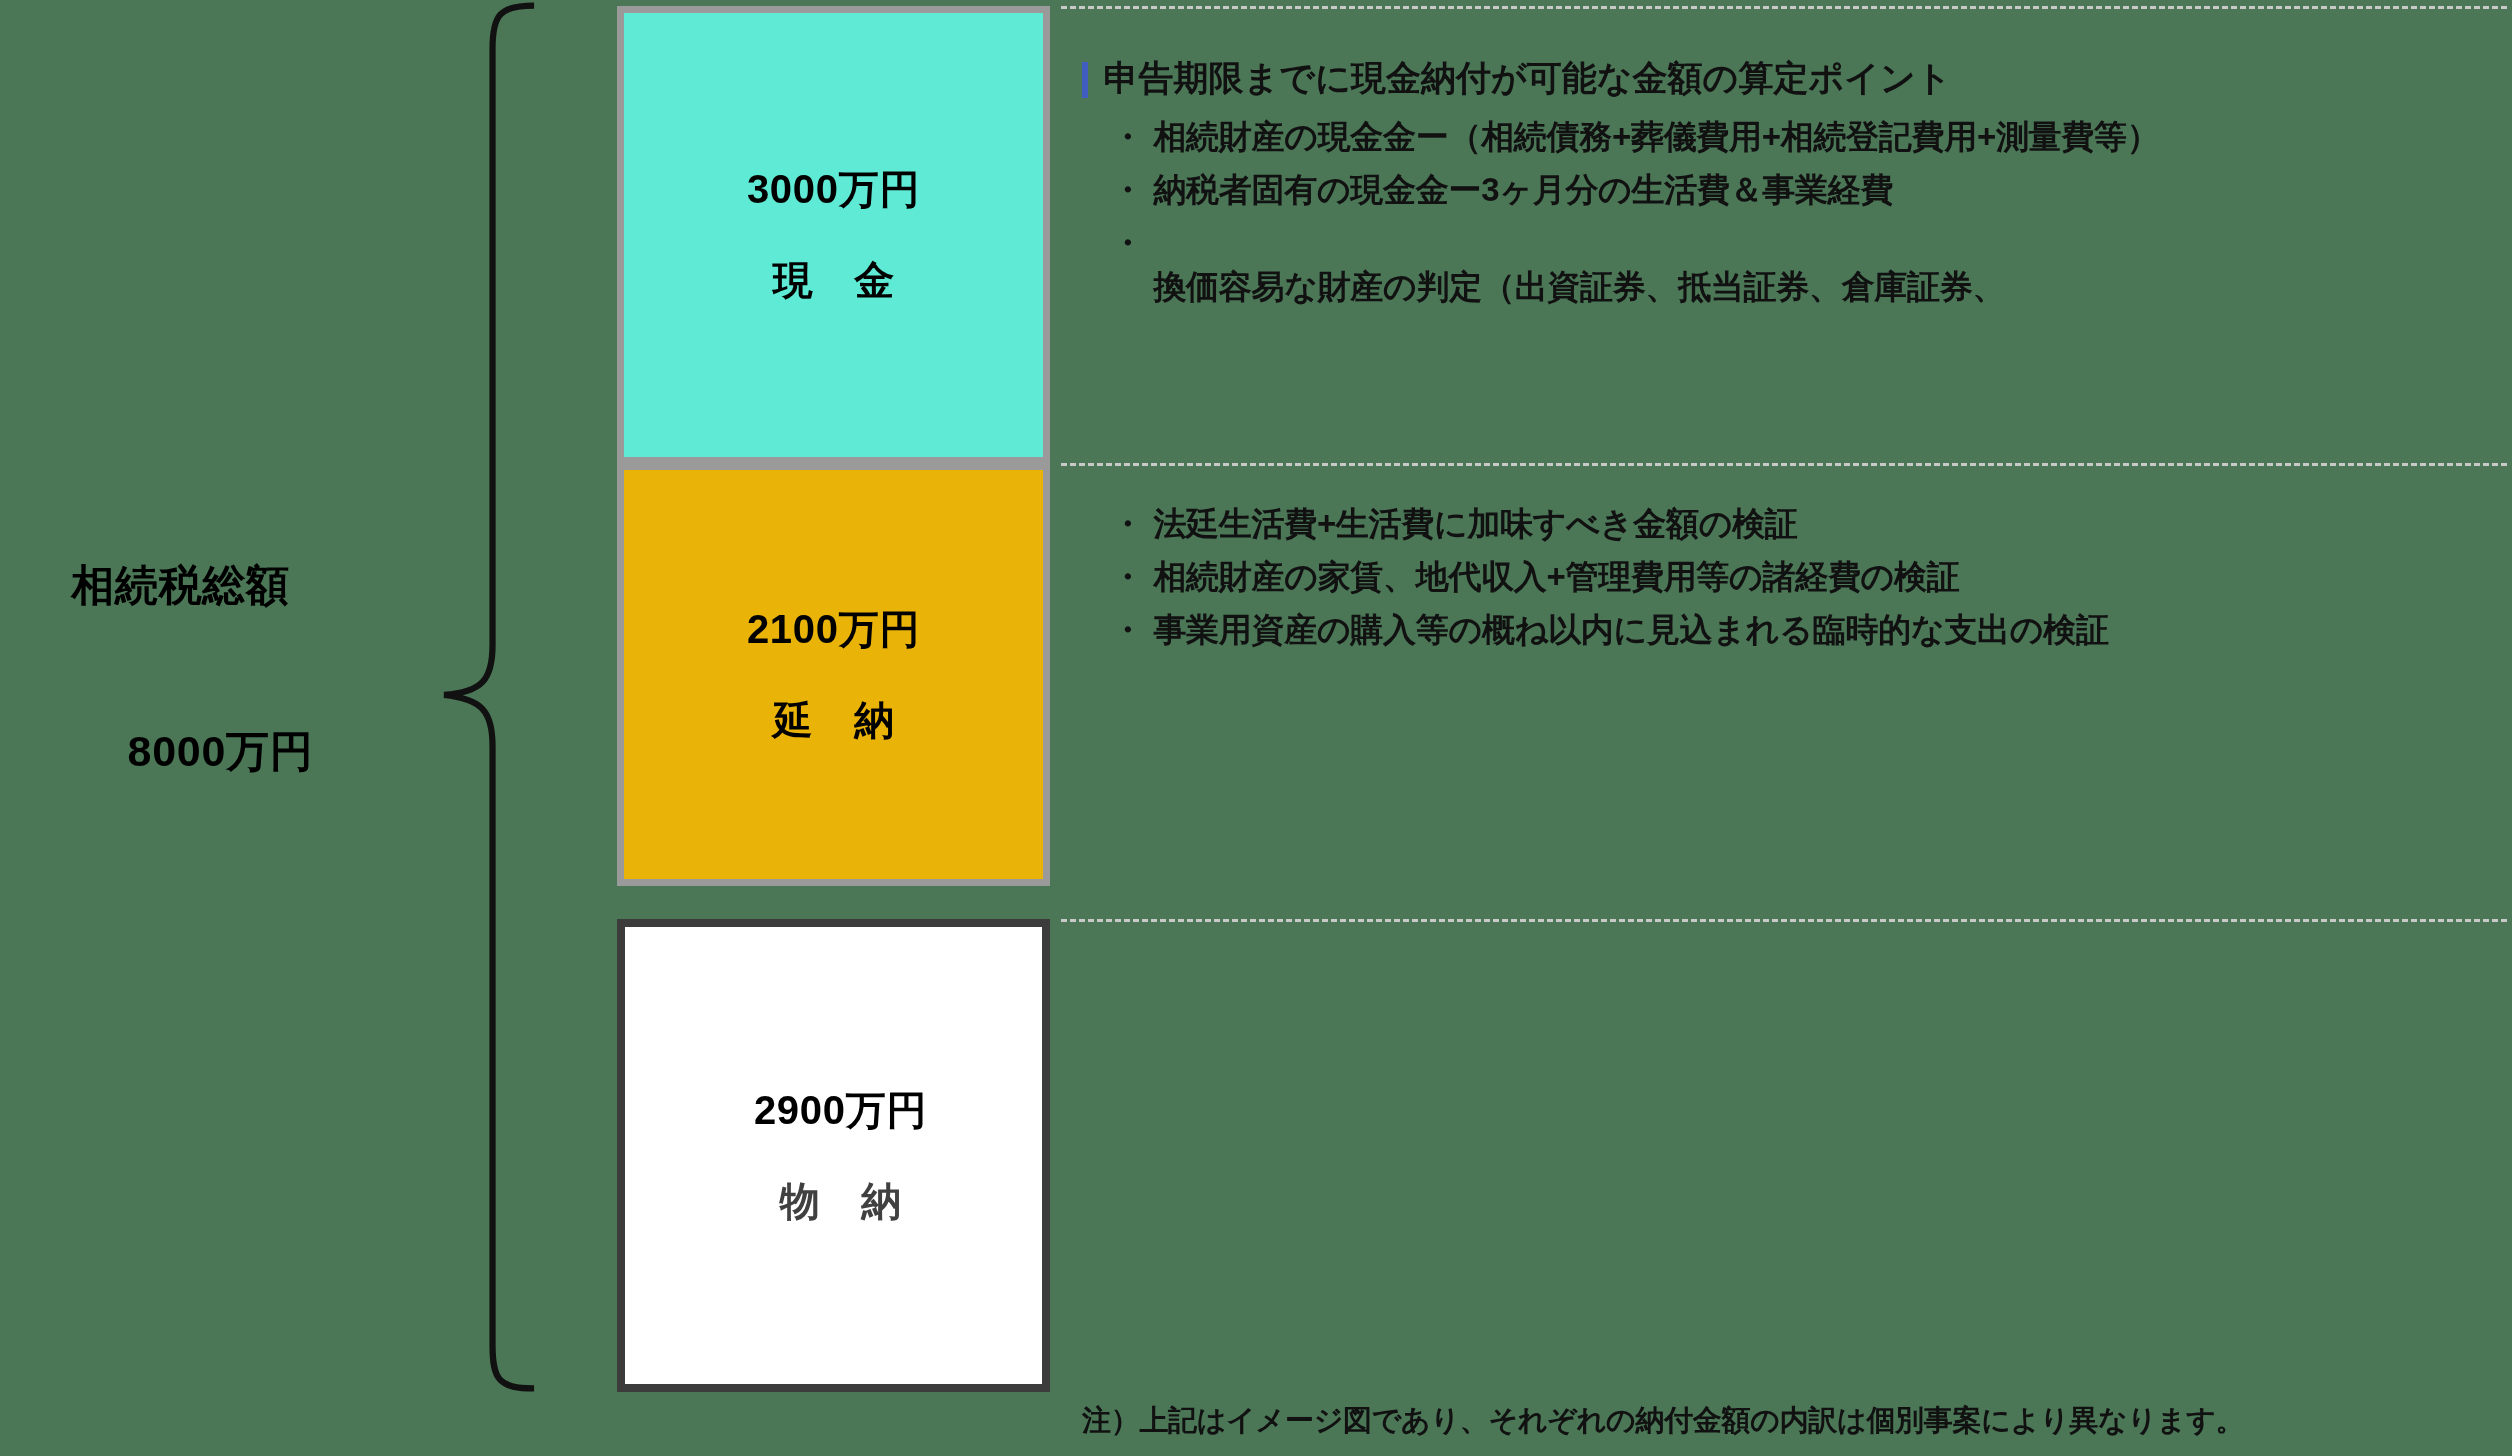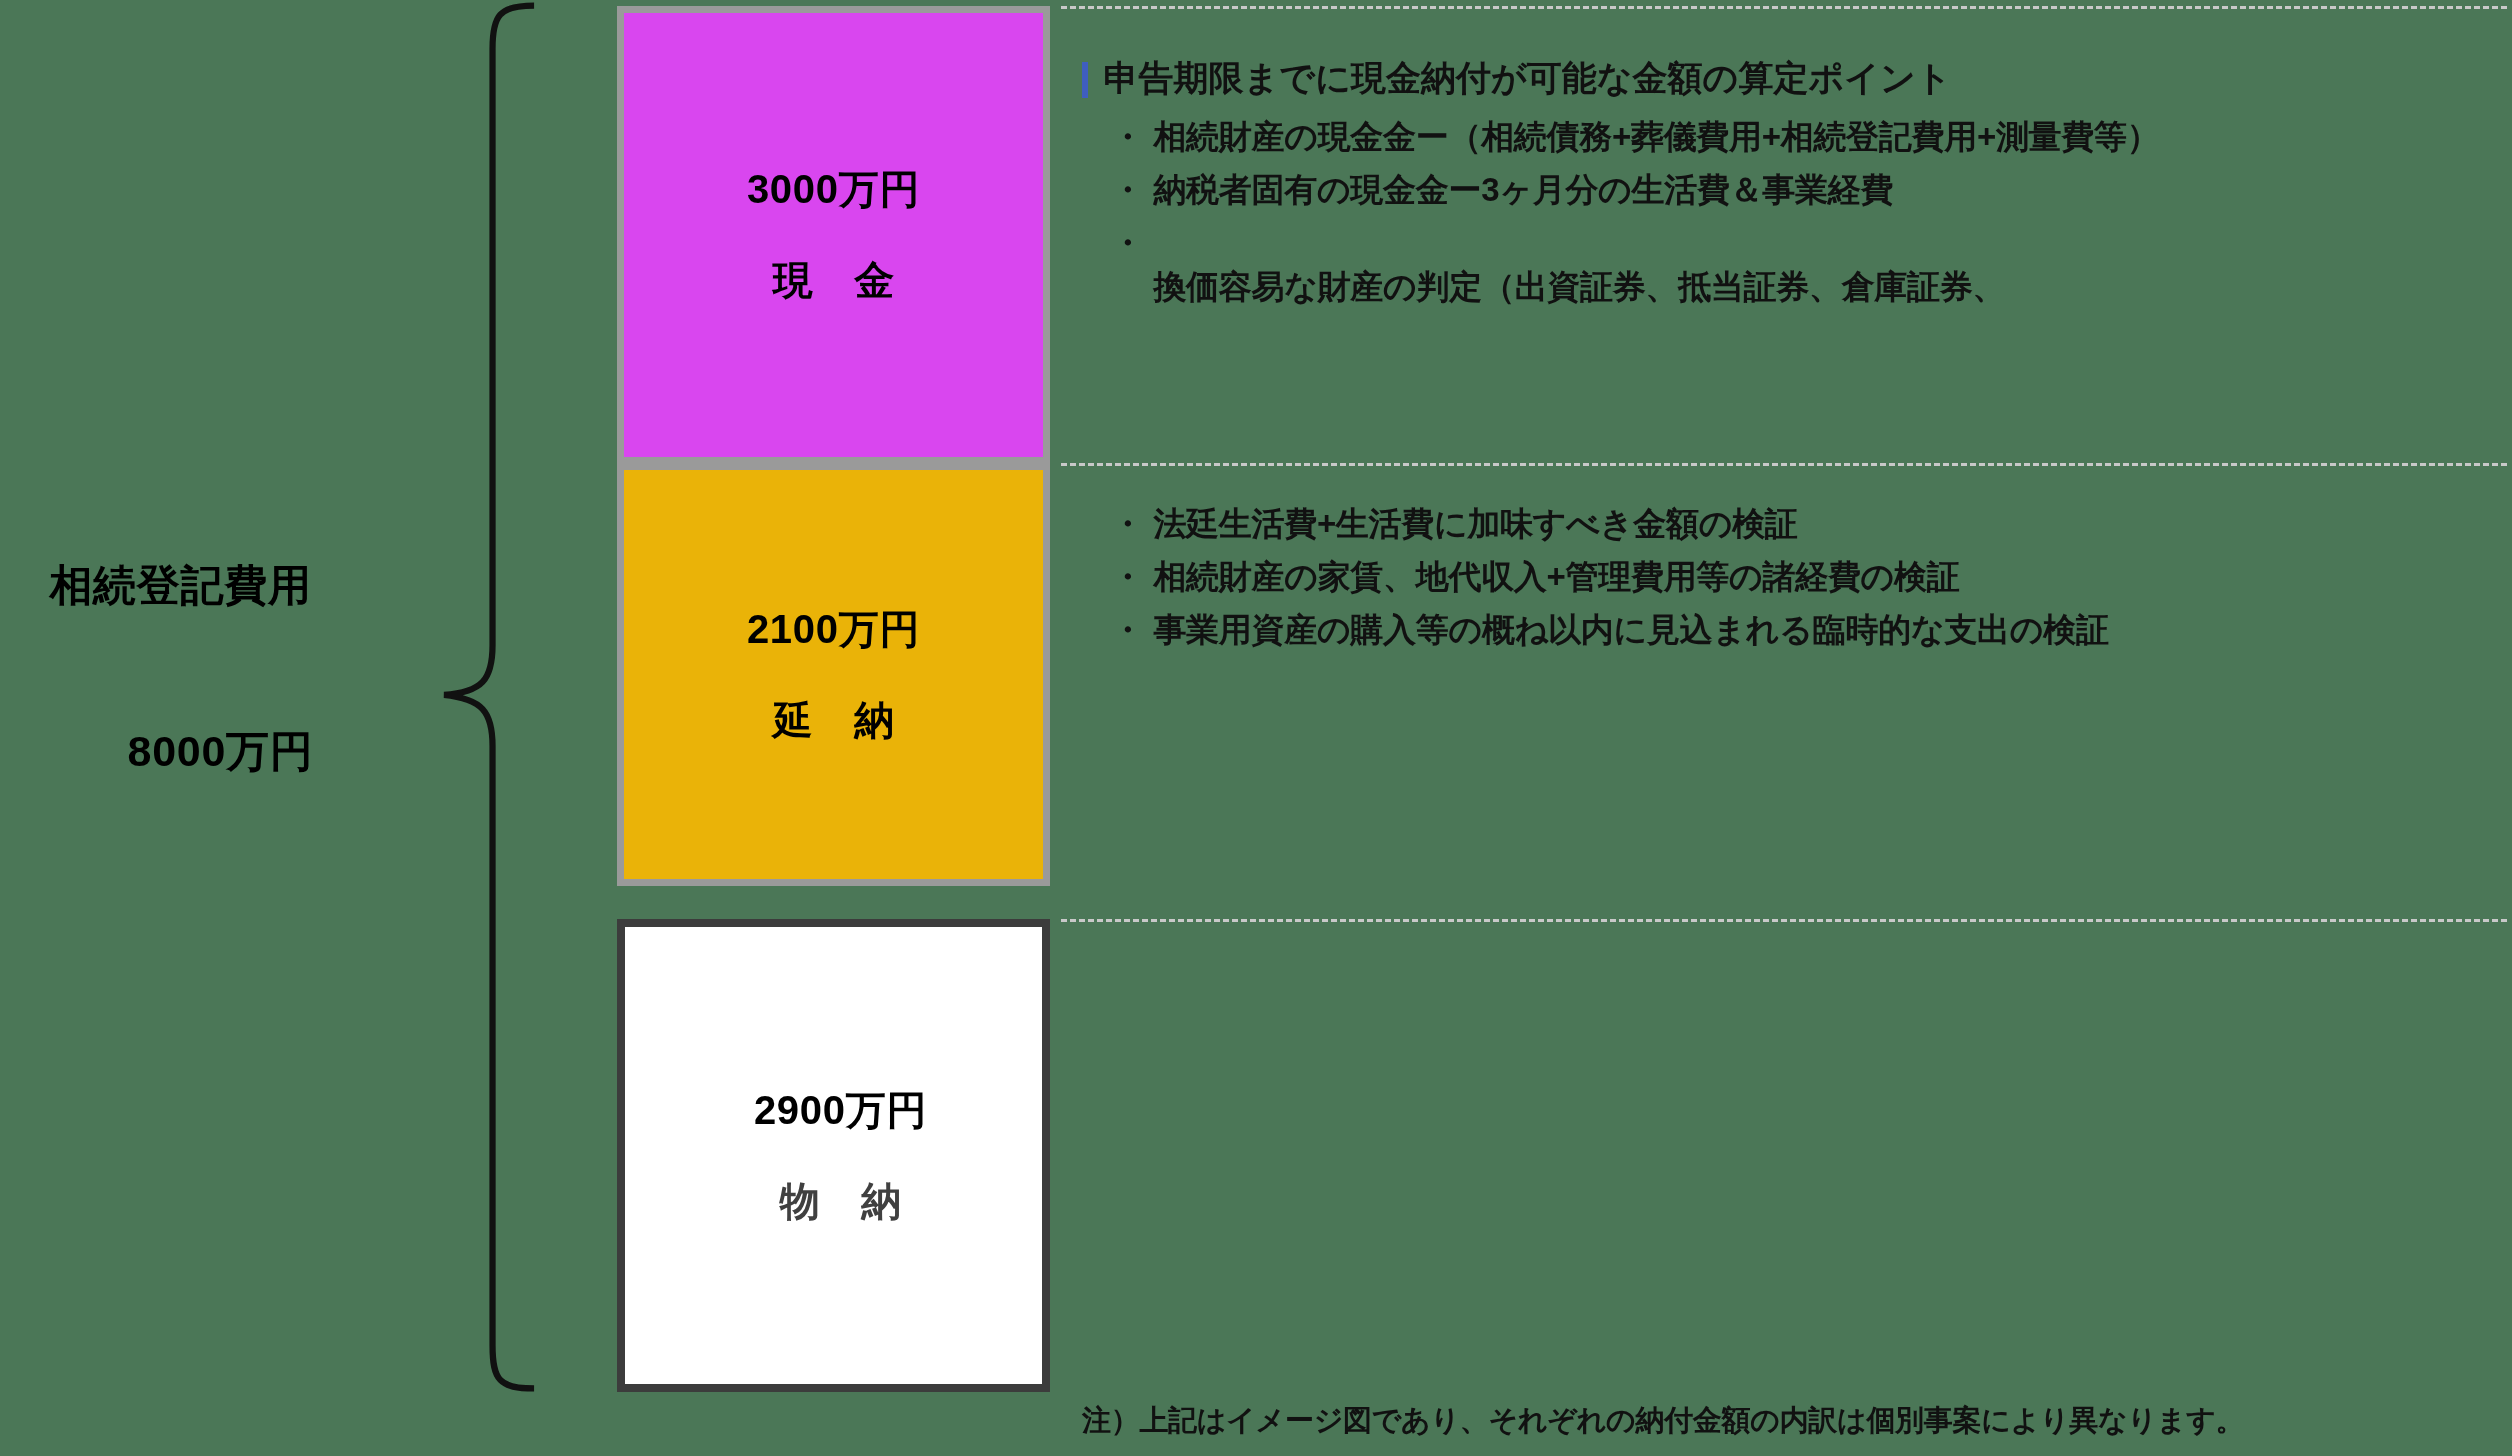--- a/index.html
+++ b/index.html
@@ -79,21 +79,21 @@
     font-size: 40px;
     font-weight: 700;
     letter-spacing: 15.3px;
     text-indent: 15.3px;
     margin-top: 36px;
     color: #000;
   }
   #box-cash {
     top: 5.5px;
     height: 458px;
-    background: #d946ef;
+    background: #5eead4;
     border: 7.6px solid #9a9a9a;
   }
   #box-deferred {
     top: 463px;
     height: 423px;
     background: #eab308;
     border: 7.6px solid #9a9a9a;
   }
   #box-property {
     top: 919px;
@@ -176,21 +176,21 @@
     color: #111;
     letter-spacing: -0.3px;
     white-space: nowrap;
   }
 </style>
 </head>
 <body style="background: rgb(75, 119, 87);">
 
 <div class="stage">
 
-  <div class="total-label">相続登記費用</div>
+  <div class="total-label">相続税総額</div>
   <div class="total-amount">8000万円</div>
 
   <svg class="brace" viewBox="0 0 260 2010" preserveAspectRatio="none">
     <path d="M 250 8 C 200 8, 190 22, 190 70 L 190 930 C 190 980, 175 998, 120 1002 C 175 1008, 190 1026, 190 1076 L 190 1940 C 190 1990, 200 2002, 250 2002" fill="none" stroke="#111111" stroke-width="9"></path>
   </svg>
 
   <div class="dashed" id="dashed-top"></div>
   <div class="dashed" id="dashed-mid"></div>
   <div class="dashed" id="dashed-bottom"></div>
 

